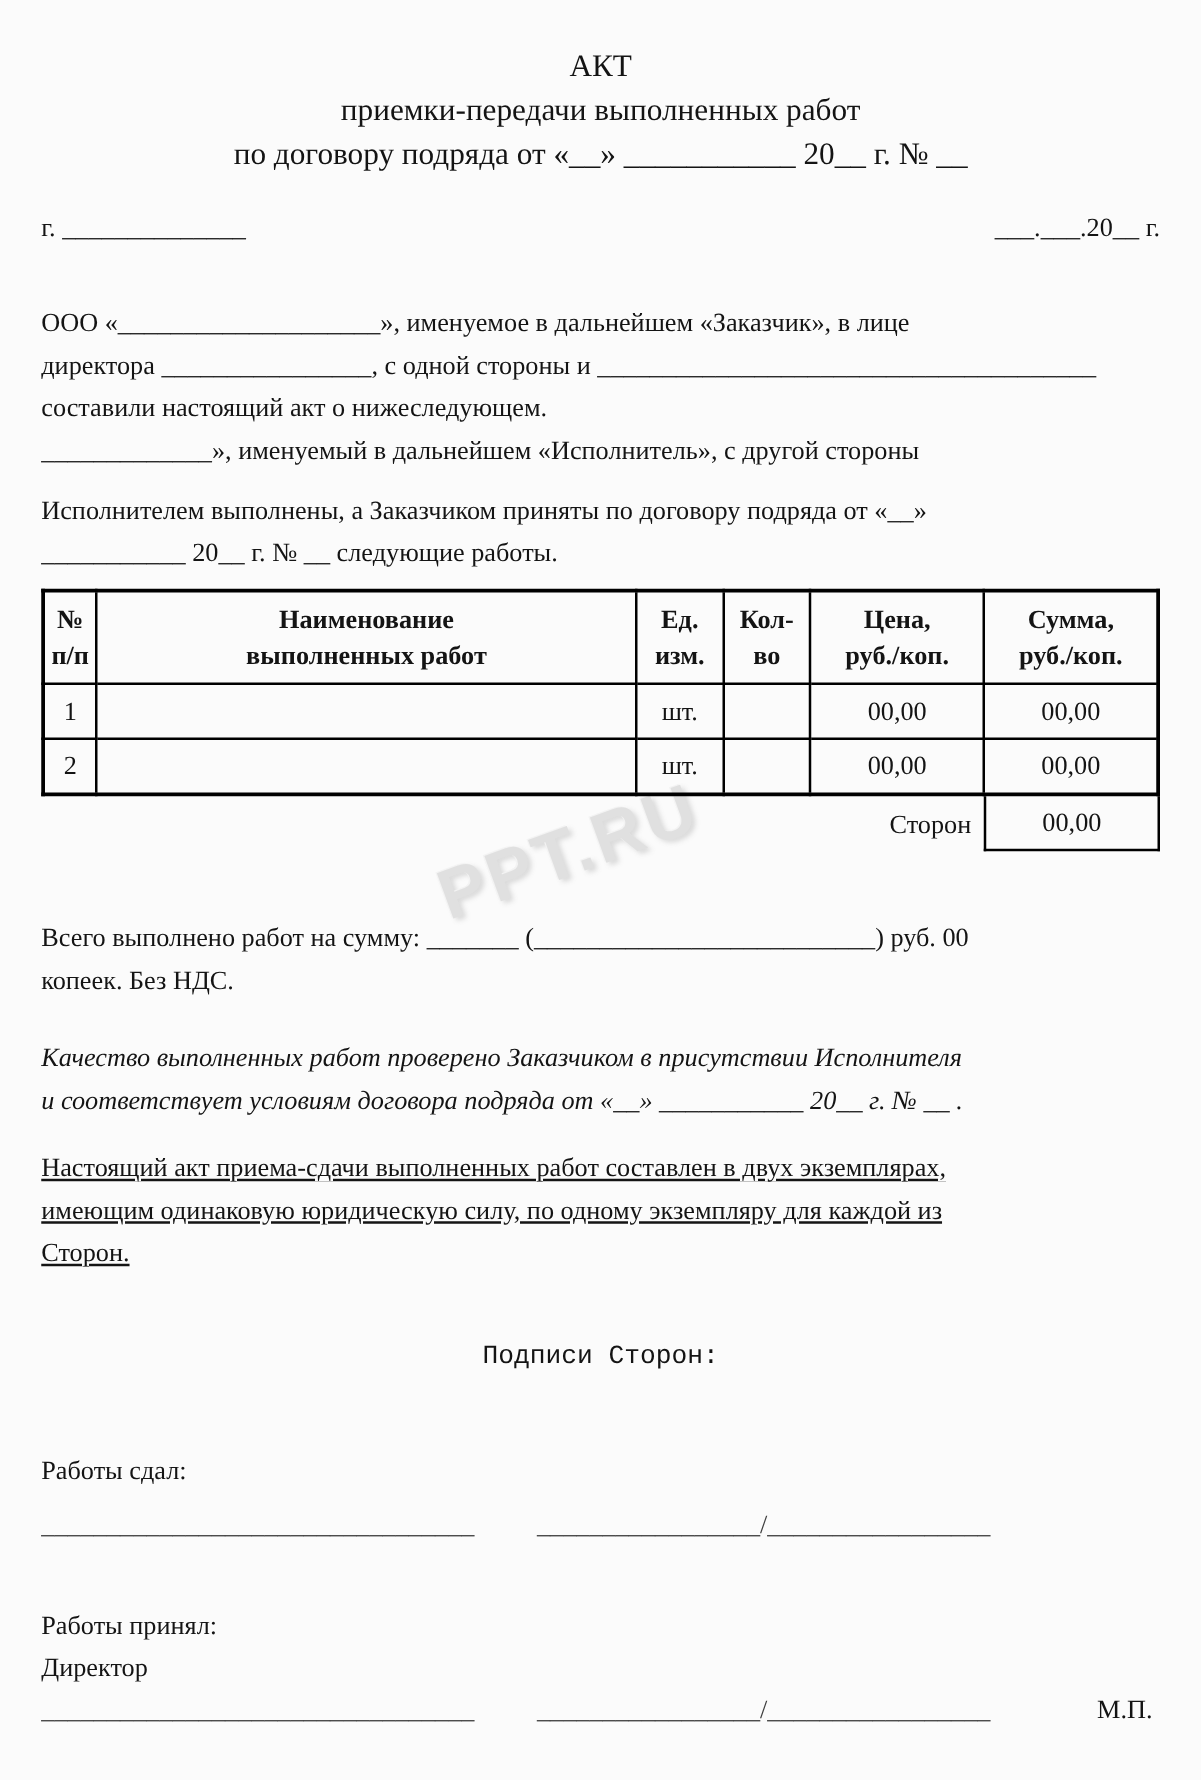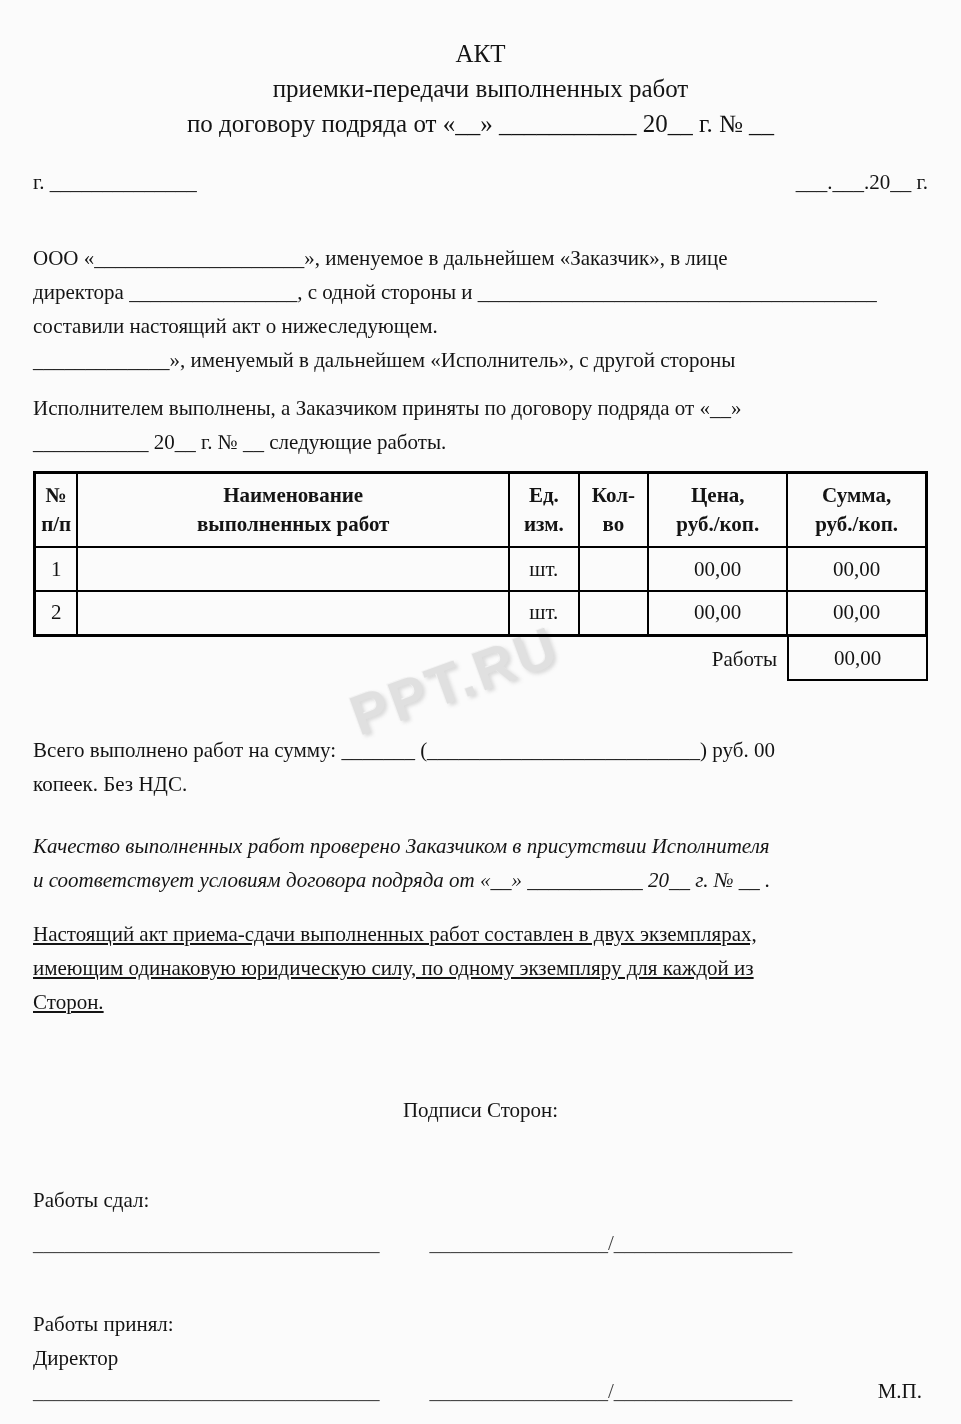--- a/index.html
+++ b/index.html
@@ -52,21 +52,21 @@
   table.works td { height: 44px; text-align: center; padding: 0 4px; }
   table.works td.name-cell { text-align: left; }
 
   .totals-row { display: flex; justify-content: flex-end; align-items: stretch; }
   .totals-label { font-size: 21px; line-height: 44px; padding-right: 10px; }
   .totals-cell {
     width: 141px; border: 2px solid #000; border-top: none;
     font-size: 21px; line-height: 42px; text-align: center;
   }
 
-  .sign-heading { margin-top: 76px; text-align: center; font-size: 21px; line-height: 30px; }
+  .sign-heading { margin-top: 52px; text-align: center; font-size: 21px; line-height: 30px; font-family: Liberation Mono, monospace; }
 
   .sig-label { font-size: 21px; line-height: 30px; }
   .sig-label.first { margin-top: 60px; }
   .sig-label.second { margin-top: 50px; line-height: 34px; }
   .sig-role { font-size: 21px; line-height: 34px; }
 
   .sig-row { display: flex; align-items: baseline; font-size: 21px; line-height: 28px; color: #3d3d3d; white-space: nowrap; }
   .sig-row.first { margin-top: 14px; }
   .sig-row.second { margin-top: 2px; }
   .sig-mid { margin-left: 50px; }
@@ -141,21 +141,21 @@
         <td class="name-cell"></td>
         <td>шт.</td>
         <td></td>
         <td>00,00</td>
         <td>00,00</td>
       </tr>
     </tbody>
   </table>
 
   <div class="totals-row">
-    <span class="totals-label">Работы</span>
+    <span class="totals-label">Сторон</span>
     <span class="totals-cell">00,00</span>
   </div>
 
   <div class="para bold p-total">
     <div class="para-line">Всего выполнено работ на сумму: _______ (__________________________) руб. 00</div>
     <div class="para-line">копеек. Без НДС.</div>
   </div>
 
   <div class="para p-quality">
     <div class="para-line">Качество выполненных работ проверено Заказчиком в присутствии Исполнителя</div>

